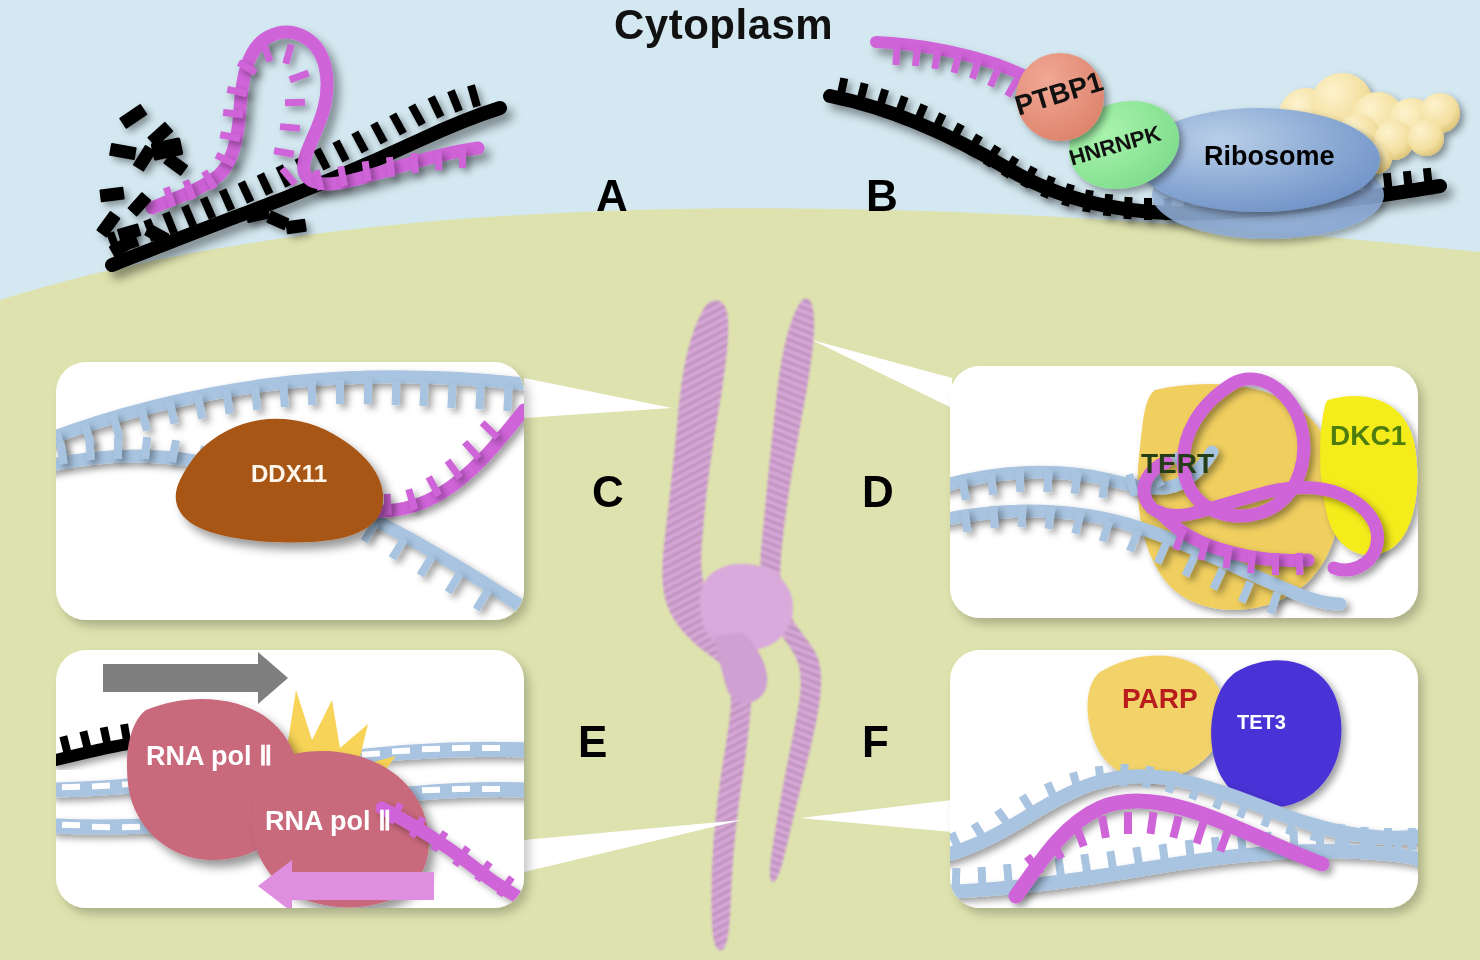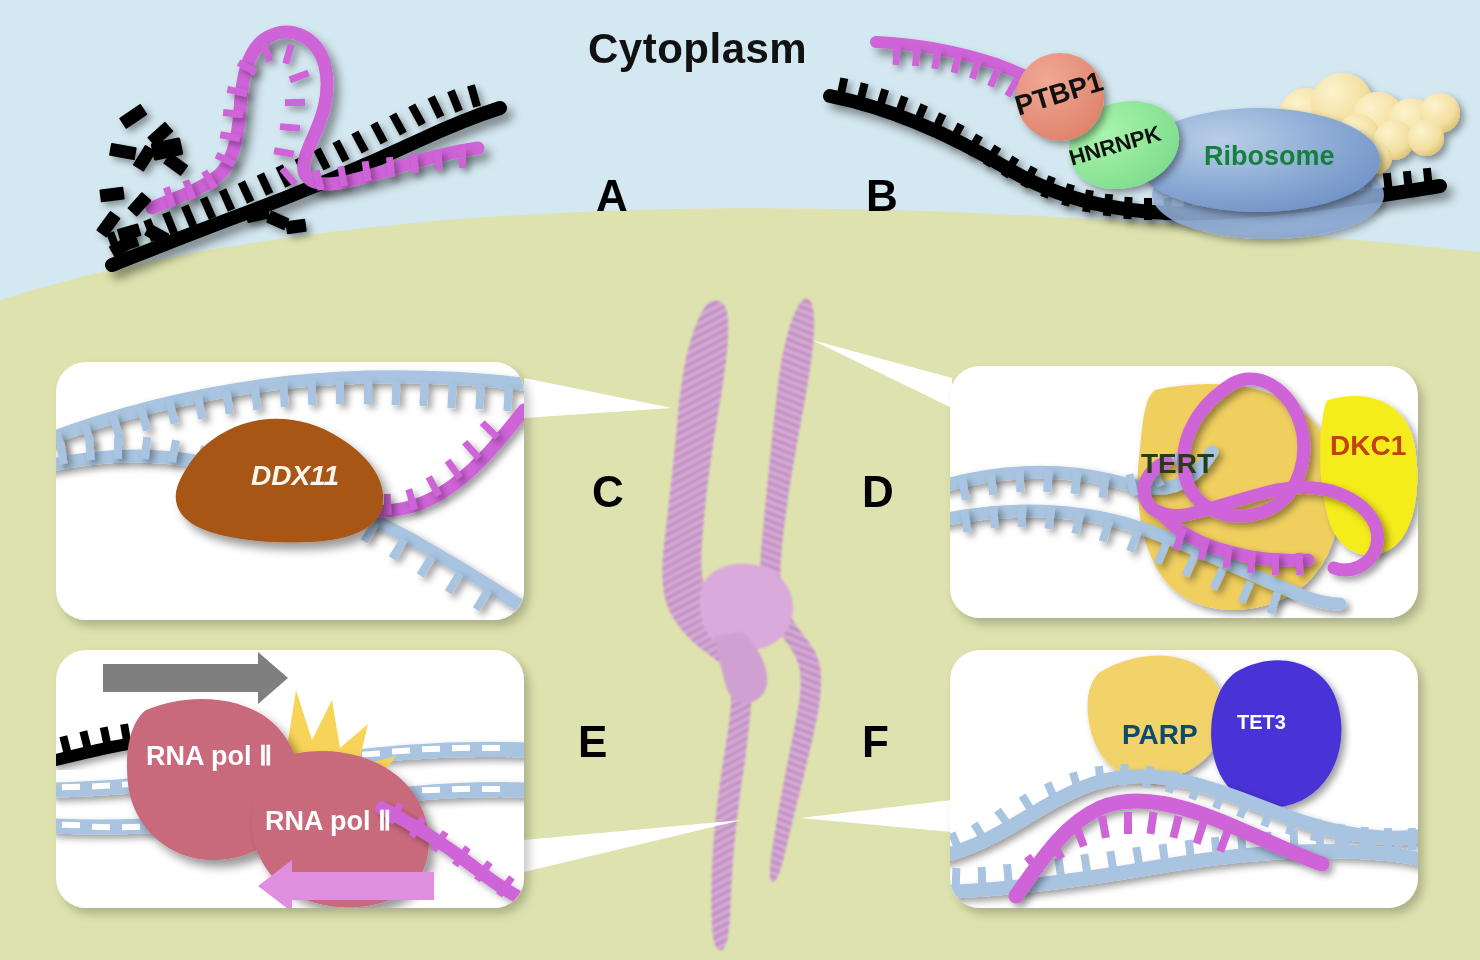--- a/index.html
+++ b/index.html
@@ -617,37 +617,37 @@
           <rect x="1124" y="812" width="8" height="22" transform="rotate(0 1128 823)"></rect>
           <rect x="1148" y="812" width="8" height="22" transform="rotate(8 1152 823)"></rect>
           <rect x="1172" y="816" width="8" height="22" transform="rotate(14 1176 827)"></rect>
           <rect x="1196" y="822" width="8" height="22" transform="rotate(18 1200 833)"></rect>
           <rect x="1220" y="830" width="8" height="22" transform="rotate(20 1224 841)"></rect>
         </g>
       </g>
     </g>
   </svg>
 
-  <div class="region-title" style="left:588px;top:4px;margin-top:24px;">Cytoplasm</div>
+  <div class="region-title" style="left:614px;top:4px;">Cytoplasm</div>
 
   <div class="panel-letter" style="left:596px;top:174px;">A</div>
   <div class="panel-letter" style="left:866px;top:174px;">B</div>
   <div class="panel-letter" style="left:592px;top:470px;">C</div>
   <div class="panel-letter" style="left:862px;top:470px;">D</div>
   <div class="panel-letter" style="left:578px;top:720px;">E</div>
   <div class="panel-letter" style="left:862px;top:720px;">F</div>
 
   <div class="prot-label" style="left:1014px;top:78px;font-size:28px;color:#111;transform:rotate(-17deg);">PTBP1</div>
   <div class="prot-label" style="left:1068px;top:133px;font-size:22px;color:#111;transform:rotate(-16deg);">HNRNPK</div>
-  <div class="prot-label" style="left:1204px;top:141px;font-size:27px;color:#15803d;">Ribosome</div>
-
-  <div class="prot-label" style="left:251px;top:460px;font-size:28px;color:#fdf6ec;font-style:italic;">DDX11</div>
+  <div class="prot-label" style="left:1204px;top:141px;font-size:27px;color:#000000;">Ribosome</div>
+
+  <div class="prot-label" style="left:251px;top:460px;font-size:24px;color:#fdf6ec;">DDX11</div>
 
   <div class="prot-label" style="left:1141px;top:413px;font-size:28px;color:#243e17;margin-top:35px;">TERT</div>
-  <div class="prot-label" style="left:1330px;top:430px;font-size:28px;color:#c2410c;">DKC1</div>
+  <div class="prot-label" style="left:1330px;top:420px;font-size:28px;color:#4d7c0f;">DKC1</div>
 
   <div class="prot-label" style="left:146px;top:740px;font-size:27px;color:#fff;">RNA pol Ⅱ</div>
   <div class="prot-label" style="left:265px;top:805px;font-size:27px;color:#fff;">RNA pol Ⅱ</div>
 
-  <div class="prot-label" style="left:1122px;top:683px;font-size:28px;color:#0c4a6e;margin-top:36px;">PARP</div>
+  <div class="prot-label" style="left:1122px;top:683px;font-size:28px;color:#b91c1c;">PARP</div>
   <div class="prot-label" style="left:1237px;top:711px;font-size:20px;color:#fff;">TET3</div>
 
 </div>
 
 </body></html>

